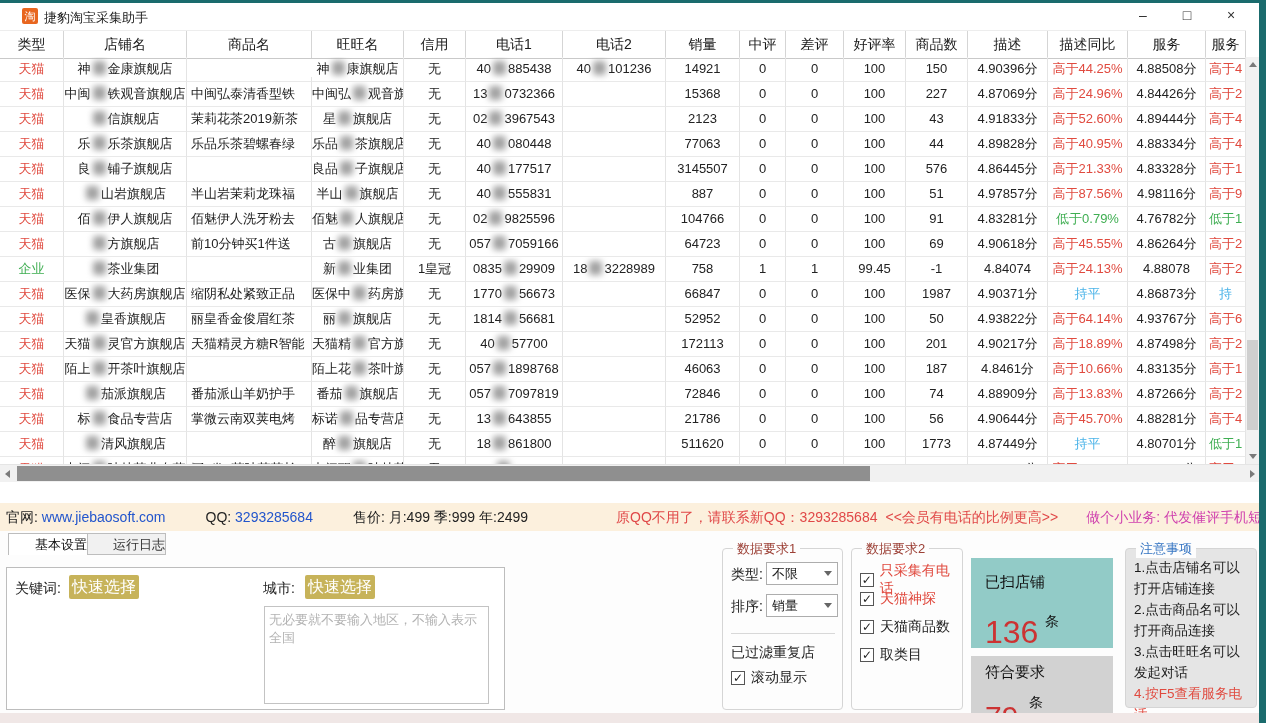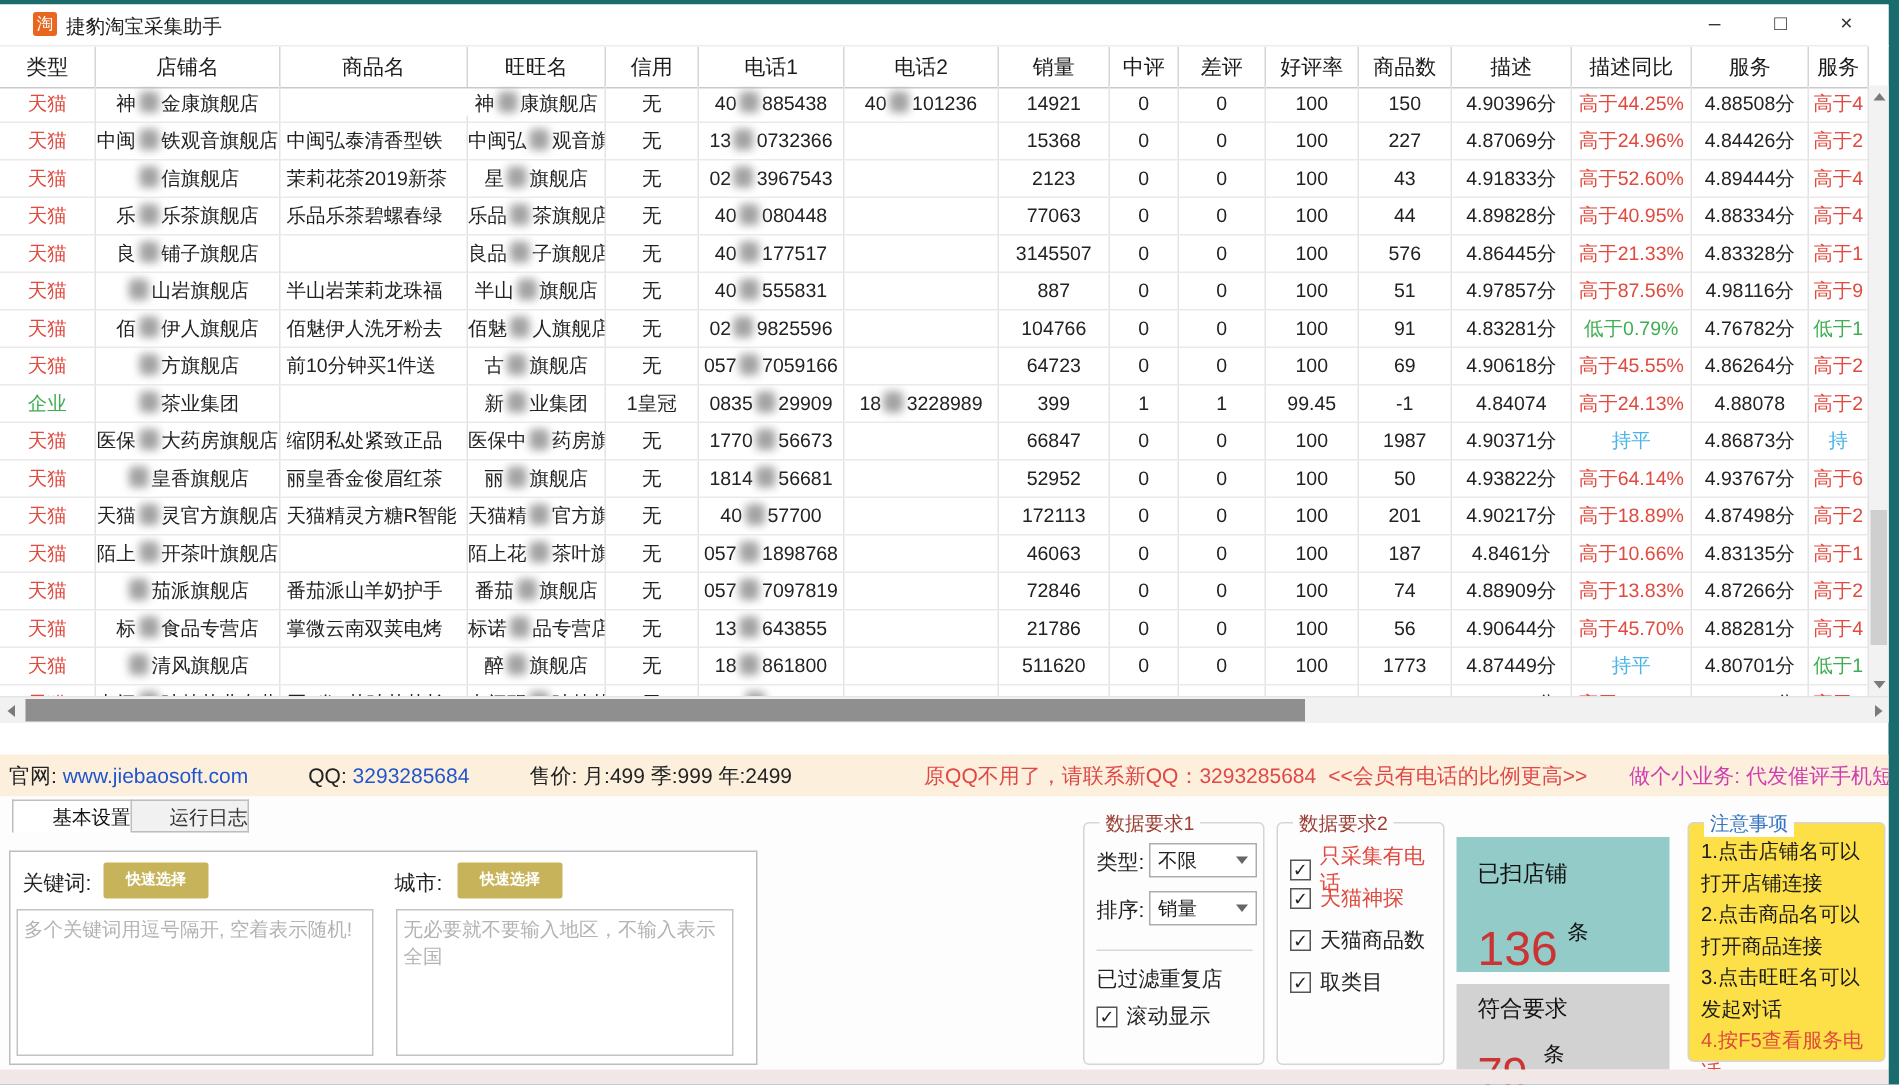--- a/index.html
+++ b/index.html
@@ -51,21 +51,21 @@
   .notice2 .warn{color:#e04848;}
   .notice2 .promo{color:#cf3fae;}
   .ml40{margin-left:40px;} .ml90{margin-left:88px;} .ml8{margin-left:8px;} .ml28{margin-left:28px;}
   
   .panel{position:absolute;left:0;top:528px;width:1259px;height:182px;background:#fdfdfd;}
   .tab{position:absolute;top:2px;height:22px;box-sizing:border-box;font-size:13px;line-height:21px;text-align:right;}
   .tab1{left:8px;width:80px;background:#fff;border:1px solid #bdbdbd;border-bottom:none;color:#111;}
   .tab2{left:88px;width:78px;background:#f1f1f1;border:1px solid #bdbdbd;border-left:none;color:#333;}
   .leftbox{position:absolute;left:6px;top:36px;width:499px;height:143px;background:#fff;border:1px solid #bdbdbd;box-sizing:border-box;}
   .flabel{position:absolute;font-size:14px;color:#222;}
-  .goldbtn{position:absolute;height:24px;background:#c7b35a;color:#fff;font-size:10px;text-align:center;line-height:24px;border-radius:2px;font-weight:bold;}
+  .goldbtn{position:absolute;height:24px;background:#c7b35a;color:#fff;font-size:16px;text-align:center;line-height:24px;border-radius:2px;}
   .ta{position:absolute;border:1px solid #c3c3c3;font-size:13px;color:#222;resize:none;outline:none;box-sizing:border-box;
       font-family:"Liberation Sans","DejaVu Sans",sans-serif;padding:4px;}
   .ta::placeholder{color:#b3b3b3;}
   .gbox{position:absolute;box-sizing:border-box;border:1px solid #d5d5d5;border-radius:4px;background:#fdfdfd;}
   .gtitle{position:absolute;top:-9px;left:10px;background:#fdfdfd;padding:0 4px;font-size:13px;color:#9c4036;}
   .gtitle.blue{color:#3474c2;}
   .btn{position:absolute;box-sizing:border-box;border-radius:3px;color:#fff;font-size:15px;text-align:center;}
   .b-start{background:#3c7cc0;}
   .b-stop{background:#fcfcfc;border:1px solid #e4e4e4;color:#c8c8c8;}
   .b-login{background:#d9534f;}
@@ -80,21 +80,21 @@
   .sep{position:absolute;height:1px;background:#d8d8d8;}
   .cbrow{position:absolute;display:flex;align-items:center;font-size:14px;color:#222;}
   .cb{display:inline-block;width:14px;height:14px;box-sizing:border-box;border:1px solid #555;background:#fff;margin-right:6px;
       font-size:12px;line-height:12px;text-align:center;color:#222;}
   .statbox{position:absolute;box-sizing:border-box;}
   .statbox .slabel{position:absolute;left:14px;font-size:15px;color:#111;}
   .statbox .snum{position:absolute;left:14px;font-size:32px;color:#cc3333;margin-top:18px;}
   .statbox .sunit{position:absolute;font-size:14px;color:#111;}
   .noteitem{font-size:13.5px;color:#1a1a1a;line-height:21px;}
   .noteitem.c-red{color:#e04a3f;}
-  .notesbody{position:absolute;left:1125px;top:17px;width:132px;height:160px;box-sizing:border-box;border:1px solid #d5d5d5;border-radius:4px;background:#fde047;padding:8px 6px 0 8px;}
+  .notesbody{position:absolute;left:1125px;top:17px;width:132px;height:160px;box-sizing:border-box;border:1px solid #d5d5d5;border-radius:4px;background:#e5e5e5;padding:8px 6px 0 8px;}
   .strip{position:absolute;left:0;top:710px;width:1259px;height:10px;background:#f0e7e6;}
 </style>
 </head>
 <body>
 
 <div class="window">
 
   <div class="titlebar">
     <div class="appicon">淘</div>
     <div class="apptitle">捷豹淘宝采集助手</div>
@@ -270,21 +270,21 @@
           <div class="gc c-red" style="width: 40px;">高于2</div>
         </div>
         <div class="grow">
           <div class="gc c-green" style="width: 64px;">企业</div>
           <div class="gc" style="width: 123px;"><span class="censor"></span>茶业集团</div>
           <div class="gc left" style="width: 125px;"></div>
           <div class="gc" style="width: 92px;">新<span class="censor"></span>业集团</div>
           <div class="gc" style="width: 62px;">1皇冠</div>
           <div class="gc" style="width: 97px;">0835<span class="censor"></span>29909</div>
           <div class="gc" style="width: 103px;">18<span class="censor"></span>3228989</div>
-          <div class="gc" style="width: 74px;">399</div>
+          <div class="gc" style="width: 74px;">758</div>
           <div class="gc" style="width: 46px;">1</div>
           <div class="gc" style="width: 58px;">1</div>
           <div class="gc" style="width: 62px;">99.45</div>
           <div class="gc" style="width: 62px;">-1</div>
           <div class="gc" style="width: 80px;">4.84074</div>
           <div class="gc c-red" style="width: 80px;">高于24.13%</div>
           <div class="gc" style="width: 78px;">4.88078</div>
           <div class="gc c-red" style="width: 40px;">高于2</div>
         </div>
         <div class="grow">
@@ -460,21 +460,20 @@
   <div class="panel">
 
     <div class="tab tab1">基本设置</div>
     <div class="tab tab2">运行日志</div>
 
     <div class="leftbox">
       <span class="flabel" style="left:8px;top:12px;">关键词:</span>
       <div class="goldbtn" style="left:62px;top:7px;width:70px;">快速选择</div>
       <span class="flabel" style="left:256px;top:12px;">城市:</span>
       <div class="goldbtn" style="left:298px;top:7px;width:70px;">快速选择</div>
-      <textarea class="ta" style="left: 4px; top: 38px; width: 238px; height: 98px;" placeholder="多个关键词用逗号隔开, 空着表示随机!"></textarea>
       <textarea class="ta" style="left: 257px; top: 38px; width: 225px; height: 98px;" placeholder="无必要就不要输入地区，不输入表示全国"></textarea>
     </div>
 
 
     <div class="gbox" style="left:722px;top:17px;width:121px;height:162px;">
       <span class="gtitle">数据要求1</span>
       <span class="flabel" style="left:8px;top:17px;">类型:</span>
       <div class="sel" style="left:43px;top:13px;"><span>不限</span><span class="chev"></span></div>
       <span class="flabel" style="left:8px;top:49px;">排序:</span>
       <div class="sel" style="left:43px;top:45px;"><span>销量</span><span class="chev"></span></div>

